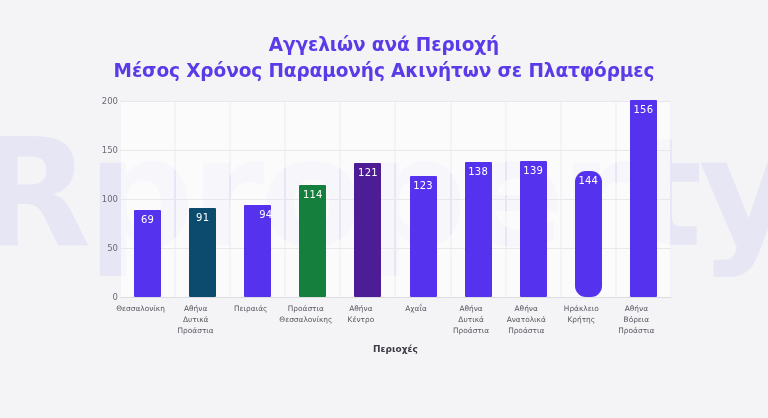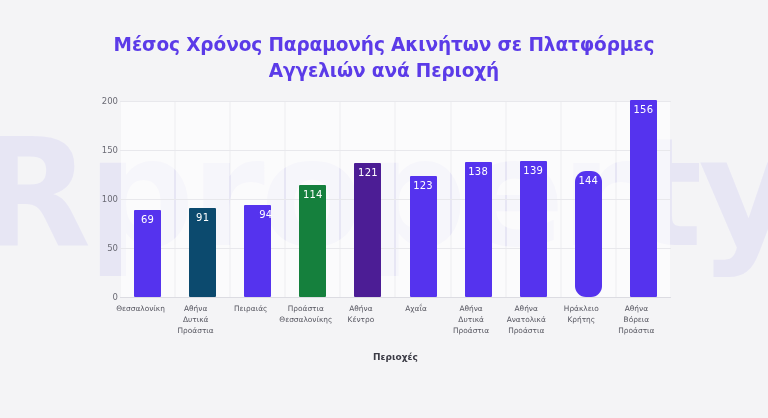--- a/index.html
+++ b/index.html
@@ -150,39 +150,39 @@
     text-align: center;
     font-size: 7.4px;
     line-height: 1.5;
     color: #55555f;
     padding: 0 1px;
   }
 
   #x-axis-title {
     position: absolute;
     left: 120px;
-    top: 352px;
+    top: 344px;
     width: 551px;
     text-align: center;
     font-size: 9px;
     font-weight: 700;
     color: #3c3c46;
     z-index: 2;
   }
 </style>
 </head>
 <body>
 
 <div id="page">
 
   <div id="watermark">Rproperty</div>
 
   <div id="chart-title">
+    <span class="line">Αγγελιών ανά Περιοχή</span>
     <span class="line">Μέσος Χρόνος Παραμονής Ακινήτων σε Πλατφόρμες</span>
-    <span class="line">Αγγελιών ανά Περιοχή</span>
   </div>
 
   <div id="y-axis">
       <div class="ytick" style="top: 196px;">0</div>
       <div class="ytick" style="top: 147px;">50</div>
       <div class="ytick" style="top: 98px;">100</div>
       <div class="ytick" style="top: 49px;">150</div>
       <div class="ytick" style="top: 0px;">200</div>
     </div>
 

